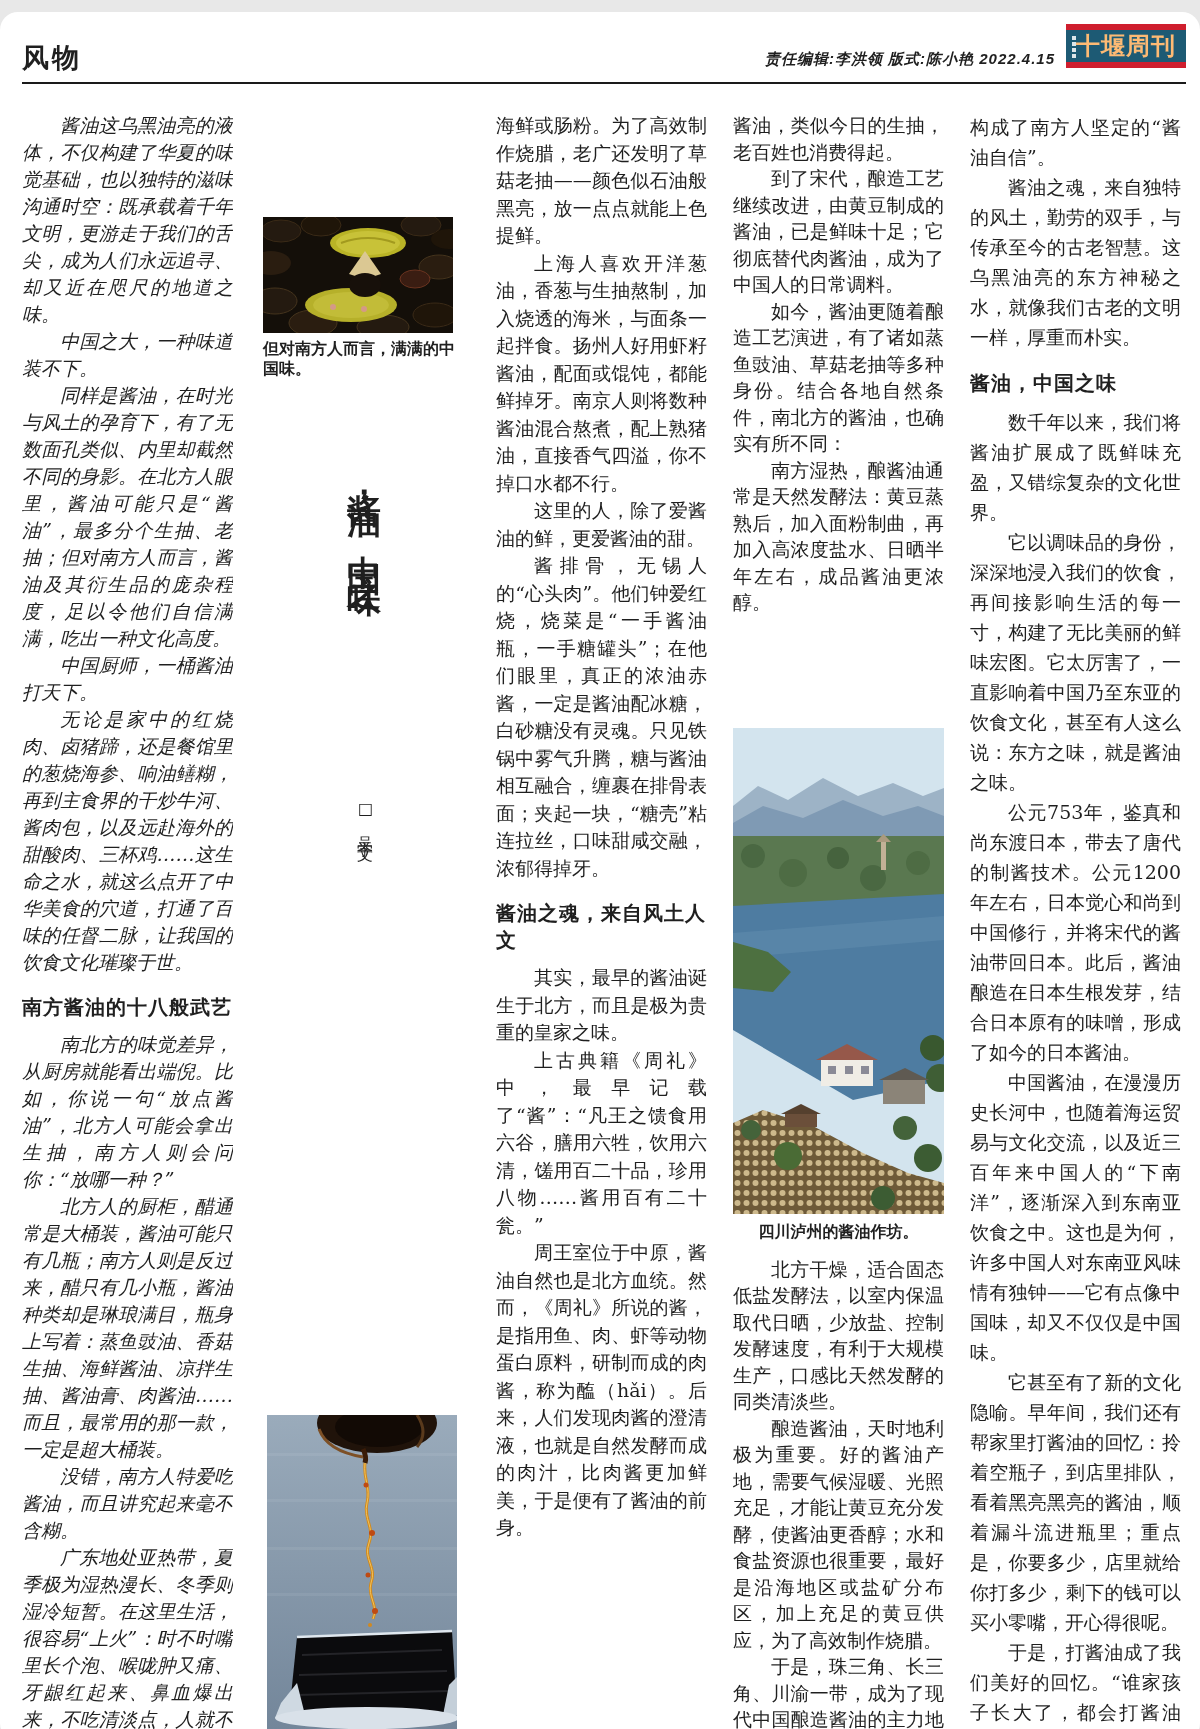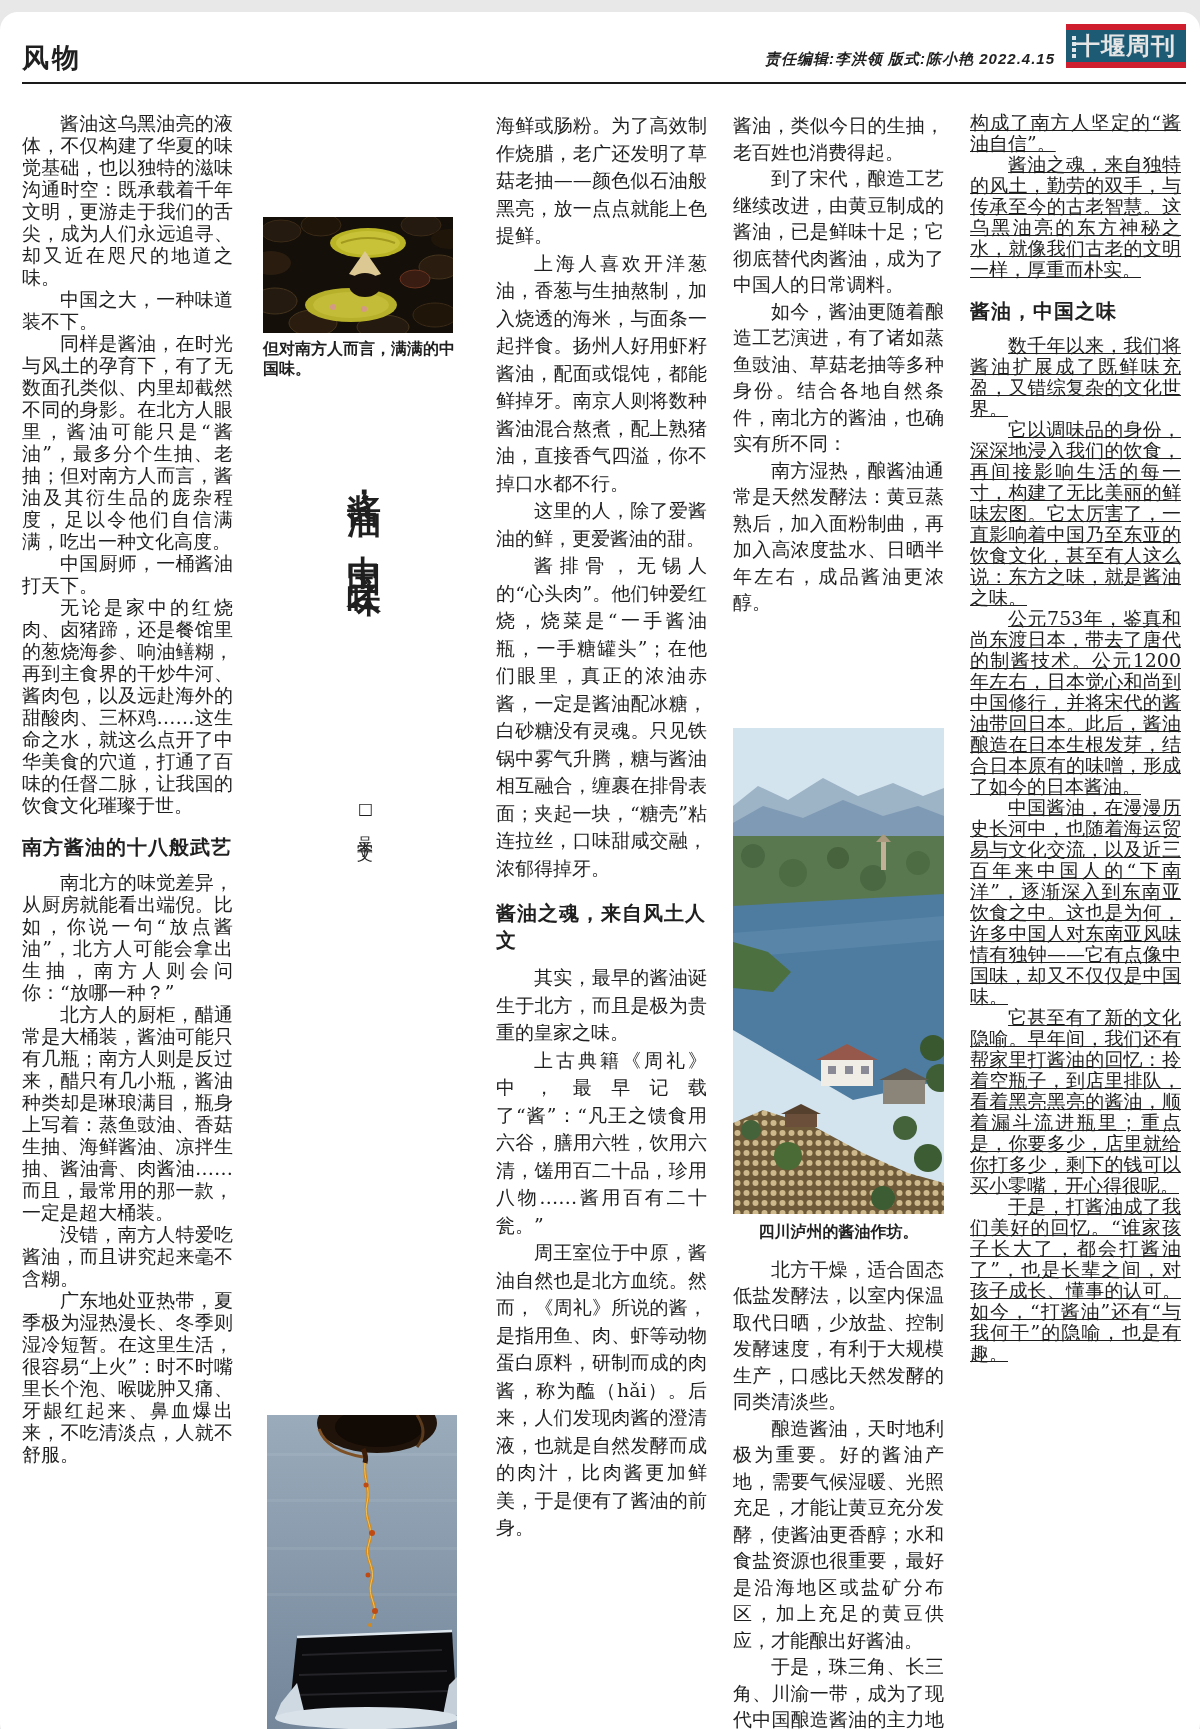--- a/index.html
+++ b/index.html
@@ -6,34 +6,34 @@
   .page{position:relative;width:1200px;height:1729px;background:#ffffff;margin:12px auto;
         font-family:"DejaVu Serif","Liberation Serif",serif;color:#1f1f1f;overflow:hidden;border-radius:18px;}
   
   .kicker{position:absolute;left:22px;top:28px;font-size:27px;font-weight:bold;
           font-family:"DejaVu Sans","Liberation Sans",sans-serif;letter-spacing:3px;}
   .credits{position:absolute;right:145px;top:38px;font-size:15px;font-weight:bold;font-style:italic;
            font-family:"Liberation Sans","DejaVu Sans",sans-serif;letter-spacing:1px;text-align:center;}
   .masthead{position:absolute;right:14px;top:12px;width:120px;height:44px;box-sizing:border-box;
             background:#1d5a74;border-top:6px solid #cf1e2e;border-bottom:6px solid #cf1e2e;
             display:flex;align-items:center;justify-content:center;}
-  .masthead .mh-text{color:#e5e5e5;font-weight:bold;font-size:24px;letter-spacing:1px;
+  .masthead .mh-text{color:#fdba74;font-weight:bold;font-size:24px;letter-spacing:1px;
             font-family:"DejaVu Serif","Liberation Serif",serif;white-space:nowrap;}
   .mh-marks{position:absolute;left:6px;top:6px;display:flex;flex-direction:column;gap:2px;}
   .mh-marks span{display:block;width:4px;height:4px;background:rgba(255,255,255,.85);}
   .rule{position:absolute;left:22px;top:70px;width:1164px;height:2px;background:#1a1a1a;}
   
   .content{position:absolute;left:22px;top:100px;width:1159px;height:1629px;display:flex;gap:26px;overflow:hidden;}
   .col{width:211px;flex:0 0 211px;overflow:hidden;}
   .col p{margin:0;font-size:19px;text-align:justify;text-indent:2em;}
   .col p.noindent{text-indent:0;}
-  .c1 p{line-height:22px;}
+  .c1 p{line-height:27px;font-style:italic;}
   .c3 p{line-height:27.5px;}
   .c4 p{line-height:26.5px;}
-  .c5 p{line-height:21px;text-decoration:underline;}
+  .c5 p{line-height:30px;}
   .sec-h{font-family:"DejaVu Sans","Liberation Sans",sans-serif;font-weight:bold;font-size:20px;
          margin:18px 0 10px 0;letter-spacing:1px;}
   
   .c2{position:relative;}
   .photo{display:block;}
   .cap{font-family:"DejaVu Sans","Liberation Sans",sans-serif;font-weight:bold;font-size:16px;
        line-height:20px;margin-top:6px;}
   .cap.center{text-align:center;}
   .title-wrap{display:flex;justify-content:center;margin-top:88px;}
   .title-v{writing-mode:vertical-rl;font-size:34px;font-weight:bold;letter-spacing:9px;
@@ -200,21 +200,21 @@
           <polygon points="48,386 88,386 68,376" fill="#55402e"></polygon>
           <circle cx="55" cy="428" r="14" fill="#4a6b35"></circle>
           <circle cx="18" cy="402" r="10" fill="#44633a"></circle>
           <circle cx="150" cy="470" r="12" fill="#3c5c33"></circle>
           <circle cx="195" cy="430" r="14" fill="#3c5c33"></circle>
           <circle cx="172" cy="400" r="12" fill="#44633a"></circle>
         </svg>
         <div class="cap center cap2">四川泸州的酱油作坊。</div>
       </div>
       <p>北方干燥，适合固态低盐发酵法，以室内保温取代日晒，少放盐、控制发酵速度，有利于大规模生产，口感比天然发酵的同类清淡些。</p>
-      <p>酿造酱油，天时地利极为重要。好的酱油产地，需要气候湿暖、光照充足，才能让黄豆充分发酵，使酱油更香醇；水和食盐资源也很重要，最好是沿海地区或盐矿分布区，加上充足的黄豆供应，才能酿出好酱油。</p>
+      <p>酿造酱油，天时地利极为重要。好的酱油产地，需要气候湿暖、光照充足，才能让黄豆充分发酵，使酱油更香醇；水和食盐资源也很重要，最好是沿海地区或盐矿分布区，加上充足的黄豆供应，为了高效制作烧腊。</p>
       <p>于是，珠三角、长三角、川渝一带，成为了现代中国酿造酱油的主力地区，更成就了中国酱油的“三油鼎立”局面。这，也</p>
     </div>
 
     <div class="col c5">
       <p class="noindent">构成了南方人坚定的“酱油自信”。</p>
       <p>酱油之魂，来自独特的风土，勤劳的双手，与传承至今的古老智慧。这乌黑油亮的东方神秘之水，就像我们古老的文明一样，厚重而朴实。</p>
       <div class="sec-h">酱油，中国之味</div>
       <p>数千年以来，我们将酱油扩展成了既鲜味充盈，又错综复杂的文化世界。</p>
       <p>它以调味品的身份，深深地浸入我们的饮食，再间接影响生活的每一寸，构建了无比美丽的鲜味宏图。它太厉害了，一直影响着中国乃至东亚的饮食文化，甚至有人这么说：东方之味，就是酱油之味。</p>
       <p>公元753年，鉴真和尚东渡日本，带去了唐代的制酱技术。公元1200年左右，日本觉心和尚到中国修行，并将宋代的酱油带回日本。此后，酱油酿造在日本生根发芽，结合日本原有的味噌，形成了如今的日本酱油。</p>

